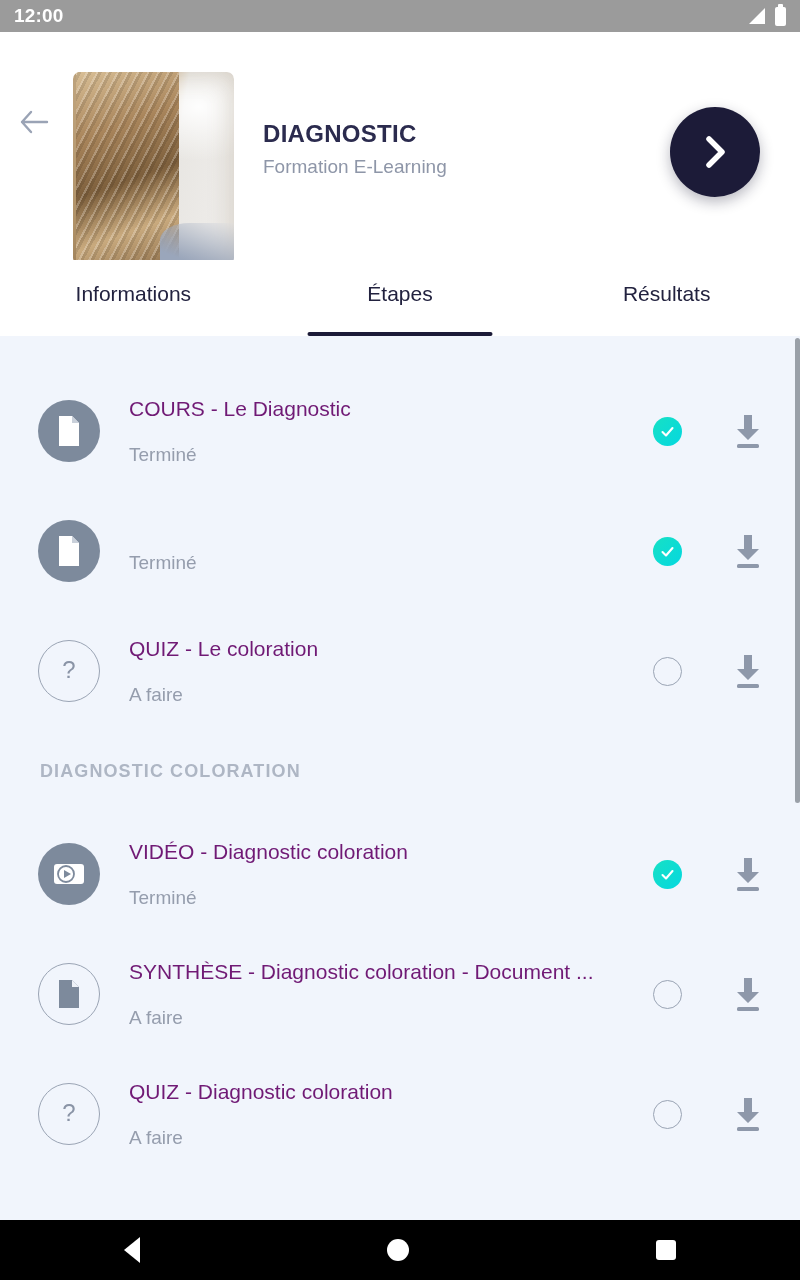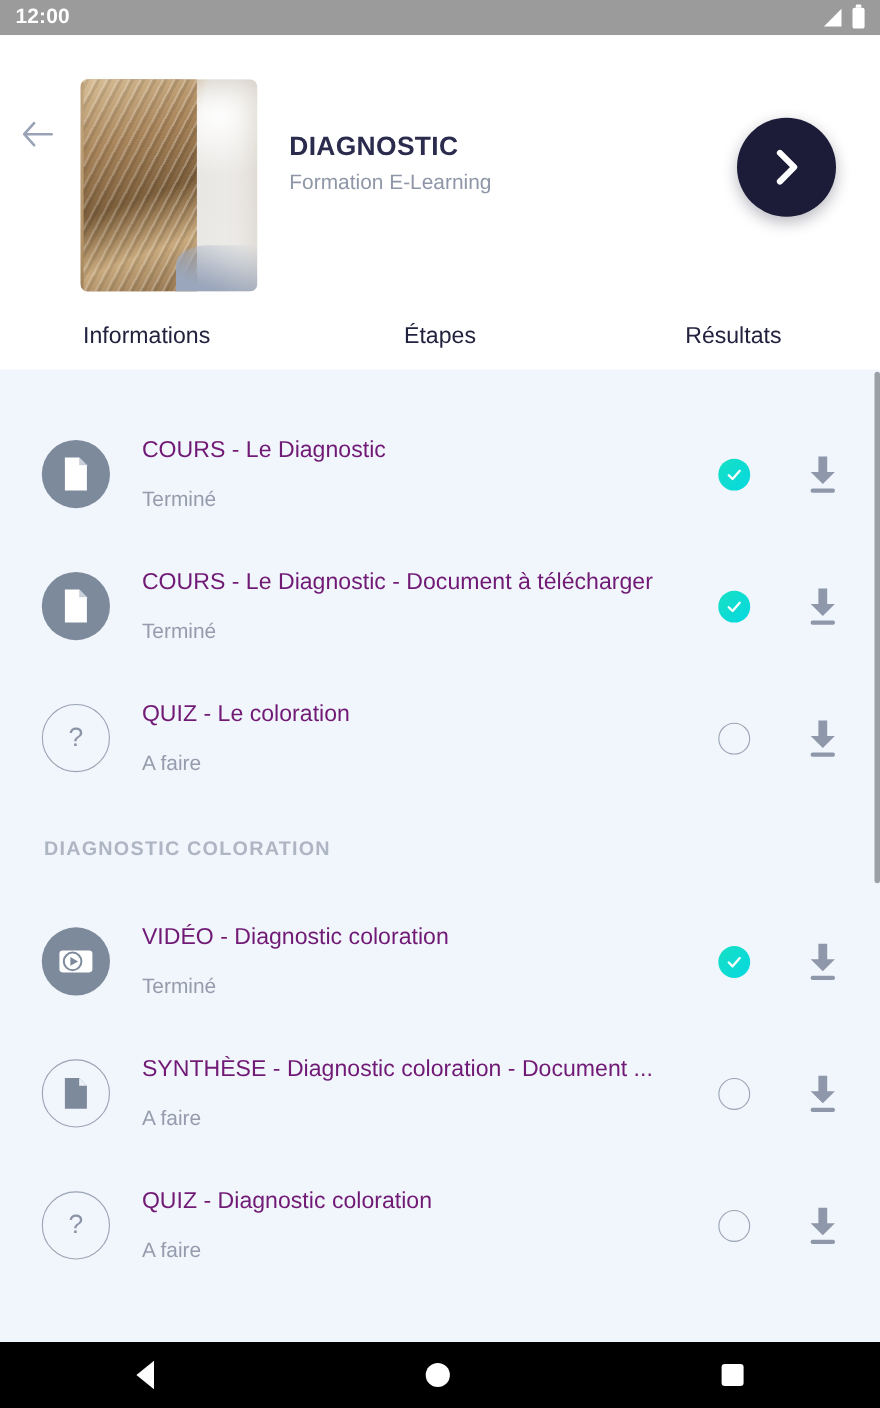--- a/index.html
+++ b/index.html
@@ -60,21 +60,21 @@
   }
   .next-btn{
     position:absolute; left:670px; top:75px; width:90px; height:90px;
     border-radius:50%; background:#1c1b38; cursor:pointer;
     display:flex; align-items:center; justify-content:center;
     box-shadow:0 5px 14px rgba(20,20,45,.30);
   }
 
   
   .tabs{
-    position:absolute; top:272px; left:0; width:800px; height:76px;
+    position:absolute; top:260px; left:0; width:800px; height:76px;
     background:#fff; display:flex;
   }
   .tab{
     flex:1; display:flex; align-items:center; justify-content:center;
     font-size:21px; color:#22223f; cursor:pointer; position:relative;
     padding-bottom:8px;
   }
   .tab.active:after{
     content:""; position:absolute; bottom:0; left:50%; transform:translateX(-50%);
     width:185px; height:4px; background:#1c1b38; border-radius:2px;
@@ -202,21 +202,20 @@
     </div>
 
     <div class="row">
       <div class="row-icon filled">
         <svg width="26" height="32" viewBox="0 0 26 32">
           <path d="M3 1 H16 L23 8 V31 H3 Z" fill="#ffffff"></path>
           <path d="M16 1 V8 H23 Z" fill="#c9d0da"></path>
         </svg>
       </div>
       <div class="row-text">
-        <div class="row-title" style="max-width:540px;">COURS - Le Diagnostic - Document à télécharger</div>
         <div class="row-sub">Terminé</div>
       </div>
       <div class="status-dot done">
         <svg width="17" height="17" viewBox="0 0 17 17">
           <path d="M3.5 9 L7 12.5 L13.5 5" stroke="#fff" stroke-width="2.1" fill="none" stroke-linecap="round" stroke-linejoin="round"></path>
         </svg>
       </div>
       <svg class="dl" viewBox="0 0 36 40">
         <path d="M14 4 H22 V18 H29 L18 29 L7 18 H14 Z" fill="#8e98aa"></path>
         <rect x="7" y="33" width="22" height="4" rx="1.6" fill="#8e98aa"></rect>

